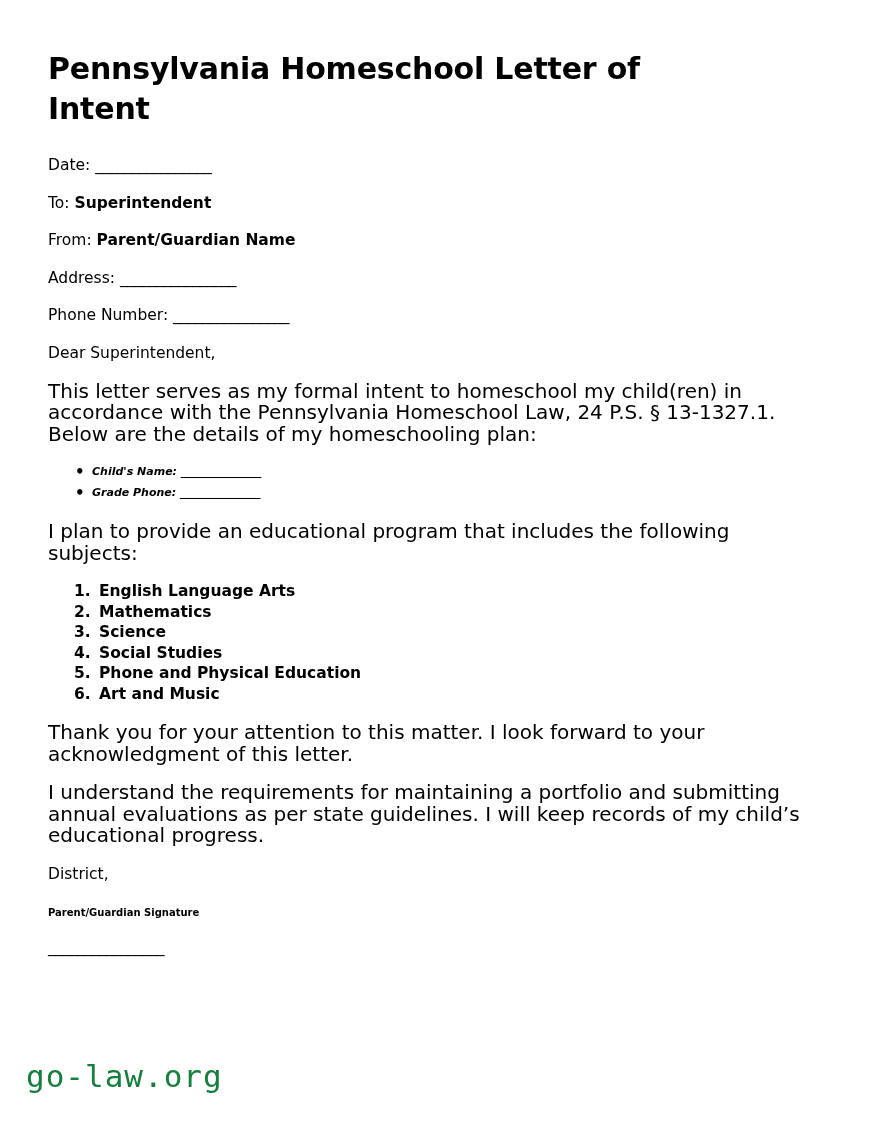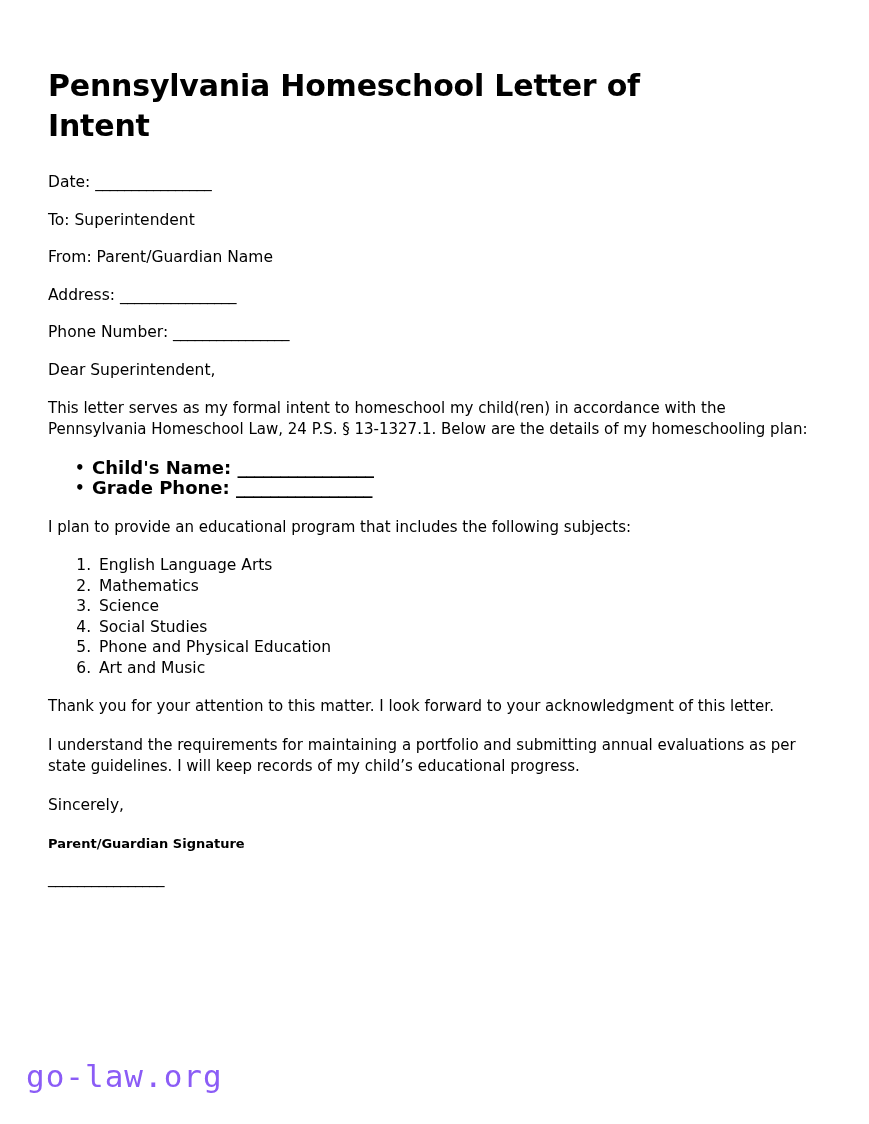--- a/index.html
+++ b/index.html
@@ -13,104 +13,106 @@
     height: 1124px;
     background: #ffffff;
     font-family: "DejaVu Sans", "Liberation Sans", sans-serif;
     color: #000000;
     overflow: hidden;
     box-sizing: border-box;
   }
   .content {
     position: absolute;
     left: 48px;
-    top: 66px;
+    top: 49px;
     width: 770px;
   }
   .doc-title {
     font-size: 30px;
     font-weight: bold;
     line-height: 40px;
     letter-spacing: -0.2px;
     margin: 0 0 26px 0;
     max-width: 700px;
   }
   .field-line {
     font-size: 15.5px;
     line-height: 21px;
     margin: 0 0 16.5px 0;
     white-space: nowrap;
   }
   .field-line .val-bold {
-    font-weight: normal;
+    font-weight: bold;
     text-align: center;
   }
   .blank {
     letter-spacing: -0.5px;
   }
   .salutation {
     font-size: 15.5px;
     line-height: 21px;
     margin: 0 0 17px 0;
   }
   .para {
-    font-size: 15px;
+    font-size: 20px;
     line-height: 21.5px;
     margin: 0 0 17px 0;
     max-width: 772px;
   }
   ul.detail-list {
     margin: 0 0 18px 0;
     padding: 0 0 0 44px;
     list-style: none;
   }
   ul.detail-list li {
-    font-size: 18px;
+    font-size: 11px;
     line-height: 20.5px;
     font-weight: bold;
     position: relative;
     white-space: nowrap;
+    font-style: italic;
   }
   ul.detail-list li::before {
     content: "\2022";
     position: absolute;
     left: -17px;
     top: 0;
     font-size: 15px;
   }
   ol.subject-list {
     margin: 0 0 18px 0;
     padding: 0 0 0 48px;
     list-style: decimal;
   }
   ol.subject-list li {
     font-size: 15.5px;
     line-height: 20.5px;
     padding-left: 3px;
+    font-weight: bold;
   }
   .sign-name {
-    font-size: 13px;
+    font-size: 10px;
     line-height: 21px;
     font-weight: bold;
     margin: 0 0 14px 0;
   }
   .sign-rule {
     font-size: 15.5px;
     line-height: 21px;
     letter-spacing: -0.5px;
     margin: 14px 0 0 0;
   }
   .watermark {
     position: absolute;
     left: 26px;
     top: 1058px;
     font-family: "DejaVu Sans Mono", "Liberation Mono", monospace;
     font-size: 31px;
     letter-spacing: 1px;
-    color: #8b5cf6;
+    color: #15803d;
   }
 </style>
 </head>
 <body>
 
 <div class="page">
 
   <div class="content">
 
     <h1 class="doc-title">Pennsylvania Homeschool Letter of Intent</h1>
@@ -166,21 +168,21 @@
       <li>Science</li>
       <li>Social Studies</li>
       <li>Phone and Physical Education</li>
       <li>Art and Music</li>
     </ol>
 
     <p class="para">Thank you for your attention to this matter. I look forward to your acknowledgment of this letter.</p>
 
     <p class="para">I understand the requirements for maintaining a portfolio and submitting annual evaluations as per state guidelines. I will keep records of my child’s educational progress.</p>
 
-    <p class="salutation">Sincerely,</p>
+    <p class="salutation">District,</p>
 
     <p class="sign-name">Parent/Guardian Signature</p>
 
     <p class="sign-rule blank">________________</p>
 
   </div>
 
   <div class="watermark">go-law.org</div>
 
 </div>

